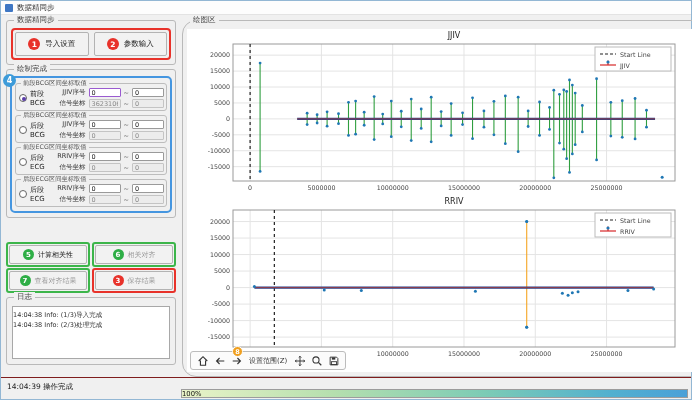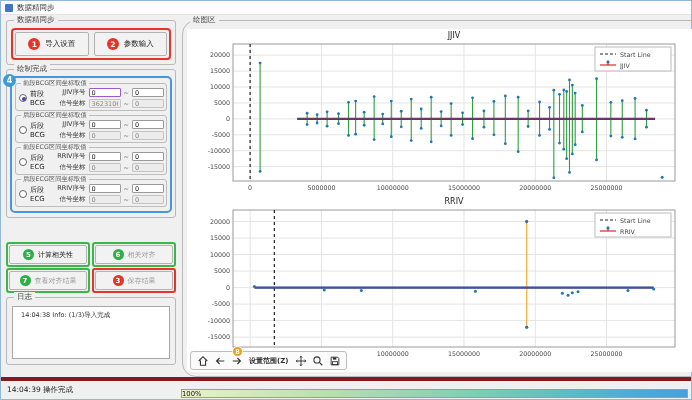--- a/index.html
+++ b/index.html
@@ -53,36 +53,36 @@
   
   .awrap { position:absolute; height:25px; border:2px solid #3cb54a; border-radius:3px; padding:1px; }
   .awrap.redb { border-color:#e8322a; }
   .abtn { width:100%; height:100%; background:#f2f2f2; border:1px solid #b3b3b3; border-radius:2px;
           display:flex; align-items:center; justify-content:center; gap:4px; font-size:7px; color:#222; }
   .abtn .lbl.dim { color:#9a9a9a; }
   .abtn .badge { width:11px; height:11px; font-size:7px; }
 
   
   .log-box { position:absolute; left:5px; top:8px; right:5px; bottom:5px; background:#fff;
-             border:1px solid #a8a8a8; font-size:6.5px; color:#333; padding:3px 8px; line-height:10px; }
+             border:1px solid #a8a8a8; font-size:6.5px; color:#333; padding:3px 0; line-height:10px; }
 
   
   .canvas { position:absolute; left:4px; top:8px; right:4px; bottom:4px; background:#fff; }
   .chart-svg { display:block; }
   .tick { font-size:6.3px; fill:#444; font-family:"DejaVu Sans",sans-serif; }
   .ctitle { font-size:8px; fill:#222; font-family:"DejaVu Sans",sans-serif; }
 
   .toolbar { position:absolute; left:3px; bottom:2px; height:19px; display:flex; align-items:center;
              gap:4px; padding:0 5px; border:1px solid #bcbcbc; border-radius:3px; background:#fbfbfb; }
   .tool-ic { width:13px; height:13px; display:flex; align-items:center; justify-content:center; }
-  .zoom-range-btn { font-size:7px; color:#333; padding:1px 2px; position:relative; white-space:nowrap;font-weight:bold; }
+  .zoom-range-btn { font-size:7px; color:#333; padding:1px 2px; position:relative; white-space:nowrap; }
   .toolbar .badge8 { position:absolute; left:41px; top:-6px; width:11px; height:11px; font-size:6.5px; }
 
   
-  .statusbar { position:absolute; left:0; right:0; bottom:0; height:22px; background:#f0f0f0; border-top:4px solid #7f1d1d; }
+  .statusbar { position:absolute; left:0; right:0; bottom:0; height:22px; background:#f0f0f0; border-top:1px solid #7f1d1d; }
   .status-text { position:absolute; left:6px; top:4px; font-size:7.5px; color:#222; }
   .progress { position:absolute; left:180px; right:3px; bottom:1px; height:9px; border:1px solid #9c9c9c;
               background:linear-gradient(90deg,#e9f3c8 0%,#b5dfae 30%,#7ccbb5 60%,#52b0cf 85%,#4aa0d8 100%);
               display:flex; align-items:center; justify-content:flex-start; font-size:6.8px; color:#111; }
 </style>
 </head>
 <body>
 
 <div id="win">
 
@@ -231,20 +231,21 @@
     <div class="abtn">
       <span class="badge red">3</span>
       <span class="lbl dim">保存结果</span>
     </div>
   </div>
 
   <div class="grp" style="left:5px; top:296px; width:170px; height:68px;">
     <span class="grp-label">日志</span>
     <div class="log-box">
       <div>14:04:38 Info: (1/3)导入完成</div>
+      <div>14:04:38 Info: (2/3)处理完成</div>
     </div>
   </div>
 
   <div class="grp" style="left:181px; top:19px; width:602px; height:357px;border-radius:14px;">
     <span class="grp-label">绘图区</span>
     <div class="canvas">
       <svg class="chart-svg" width="497" height="166">
           <line x1="63.10967741935484" y1="15" x2="63.10967741935484" y2="152" stroke="#e4e4e4" stroke-width="1"></line>
           <text x="63.10967741935484" y="161" text-anchor="middle" class="tick">0</text>
           <line x1="134.4" y1="15" x2="134.4" y2="152" stroke="#e4e4e4" stroke-width="1"></line>

